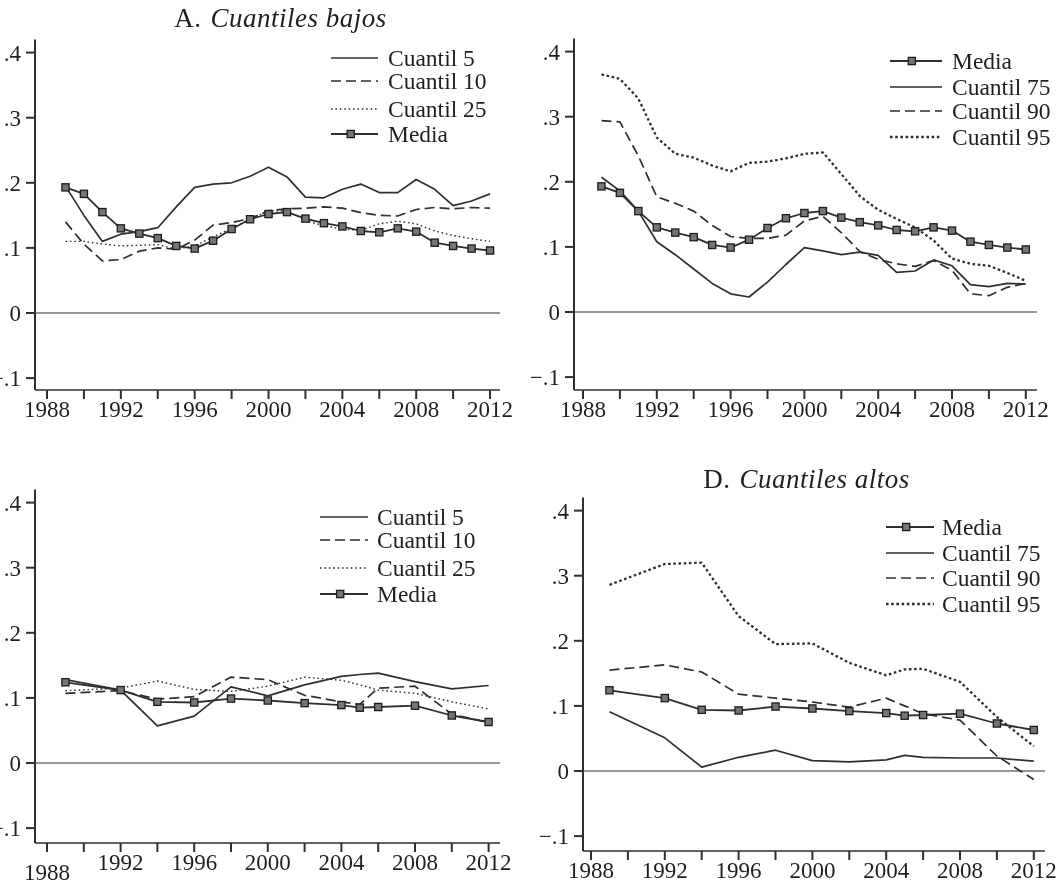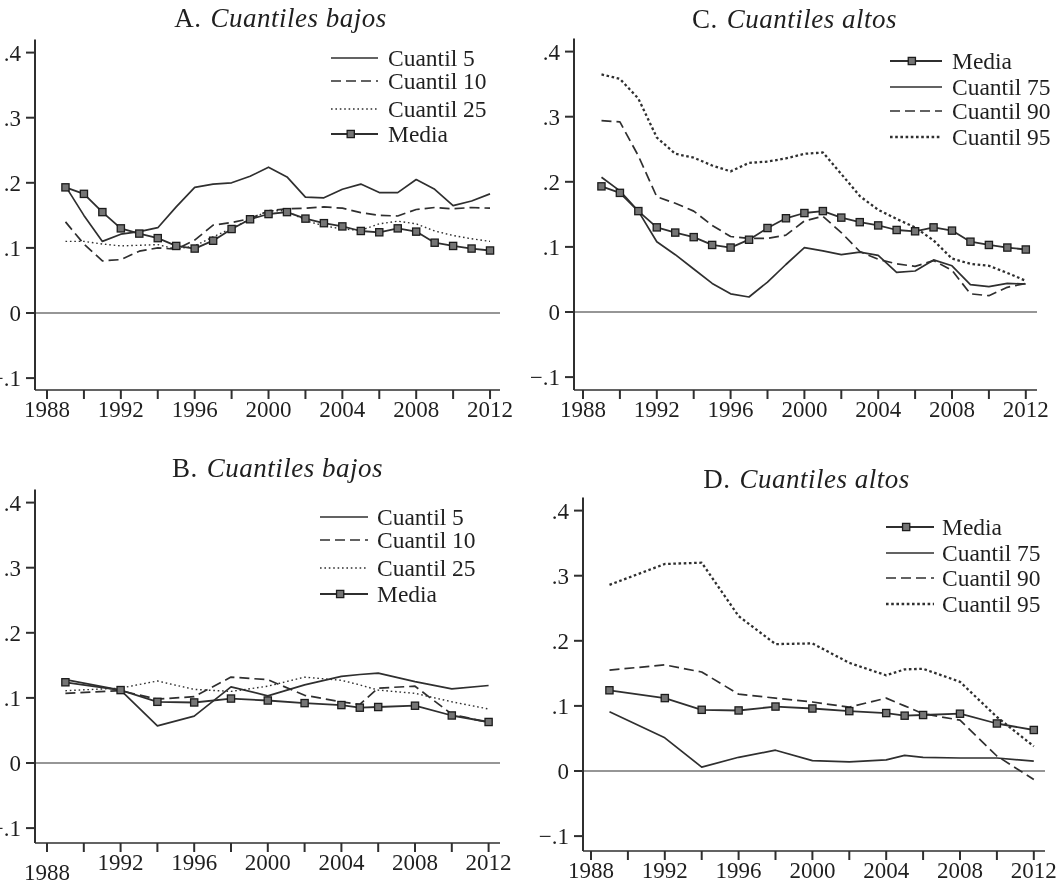--- a/index.html
+++ b/index.html
@@ -99,23 +99,20 @@
         <text x="388" y="89" text-anchor="start" class="legend-text">Cuantil 10</text>
         <line x1="331" y1="109" x2="378" y2="109" stroke="#2f2f2f" stroke-width="1.4" stroke-dasharray="1.6 2.8"></line>
         <text x="388" y="117" text-anchor="start" class="legend-text">Cuantil 25</text>
         <line x1="331" y1="134" x2="378" y2="134" stroke="#2f2f2f" stroke-width="1.8"></line>
         <rect x="347.14" y="130.4" width="7.2" height="7.2" fill="#757575" stroke="#1c1c1c" stroke-width="1.3"></rect>
         <text x="388" y="142" text-anchor="start" class="legend-text">Media</text>
       </svg>
   </figure>
 
   <figure class="panel pC" style="margin:0">
-    <div class="panel-title">
-      <span class="tp">C.</span><span class="tm">Cuantiles altos</span>
-    </div>
     <svg width="531" height="440" viewBox="0 0 531 440">
         <line x1="43" y1="38.599999999999966" x2="43" y2="390" stroke="#2f2f2f" stroke-width="2"></line>
         <line x1="43" y1="390" x2="506" y2="390" stroke="#2f2f2f" stroke-width="1.4"></line>
         <line x1="43" y1="312" x2="506" y2="312" stroke="#2f2f2f" stroke-width="1.2"></line>
         <line x1="34" y1="51.599999999999966" x2="43" y2="51.599999999999966" stroke="#2f2f2f" stroke-width="2"></line>
         <text x="29" y="59.599999999999966" text-anchor="end" class="tick-label">.4</text>
         <line x1="34" y1="116.70000000000002" x2="43" y2="116.70000000000002" stroke="#2f2f2f" stroke-width="2"></line>
         <text x="29" y="124.70000000000002" text-anchor="end" class="tick-label">.3</text>
         <line x1="34" y1="181.79999999999998" x2="43" y2="181.79999999999998" stroke="#2f2f2f" stroke-width="2"></line>
         <text x="29" y="189.79999999999998" text-anchor="end" class="tick-label">.2</text>
@@ -179,23 +176,20 @@
         <line x1="359" y1="87" x2="411" y2="87" stroke="#2f2f2f" stroke-width="1.7"></line>
         <text x="421" y="95" text-anchor="start" class="legend-text">Cuantil 75</text>
         <line x1="359" y1="111" x2="411" y2="111" stroke="#2f2f2f" stroke-width="1.7" stroke-dasharray="10 5"></line>
         <text x="421" y="119" text-anchor="start" class="legend-text">Cuantil 90</text>
         <line x1="359" y1="137" x2="411" y2="137" stroke="#2f2f2f" stroke-width="2.3" stroke-dasharray="2.6 2.6"></line>
         <text x="421" y="145" text-anchor="start" class="legend-text">Cuantil 95</text>
       </svg>
   </figure>
 
   <figure class="panel pB" style="margin:0">
-    <div class="panel-title">
-      <span class="tp">B.</span><span class="tm">Cuantiles bajos</span>
-    </div>
     <svg width="531" height="441" viewBox="0 0 531 441">
         <line x1="35" y1="49.599999999999966" x2="35" y2="403" stroke="#2f2f2f" stroke-width="2"></line>
         <line x1="35" y1="403" x2="500" y2="403" stroke="#2f2f2f" stroke-width="1.4"></line>
         <line x1="35" y1="323" x2="500" y2="323" stroke="#2f2f2f" stroke-width="1.2"></line>
         <line x1="26" y1="62.599999999999966" x2="35" y2="62.599999999999966" stroke="#2f2f2f" stroke-width="2"></line>
         <text x="21" y="70.59999999999997" text-anchor="end" class="tick-label">.4</text>
         <line x1="26" y1="127.70000000000002" x2="35" y2="127.70000000000002" stroke="#2f2f2f" stroke-width="2"></line>
         <text x="21" y="135.70000000000002" text-anchor="end" class="tick-label">.3</text>
         <line x1="26" y1="192.79999999999998" x2="35" y2="192.79999999999998" stroke="#2f2f2f" stroke-width="2"></line>
         <text x="21" y="200.79999999999998" text-anchor="end" class="tick-label">.2</text>

